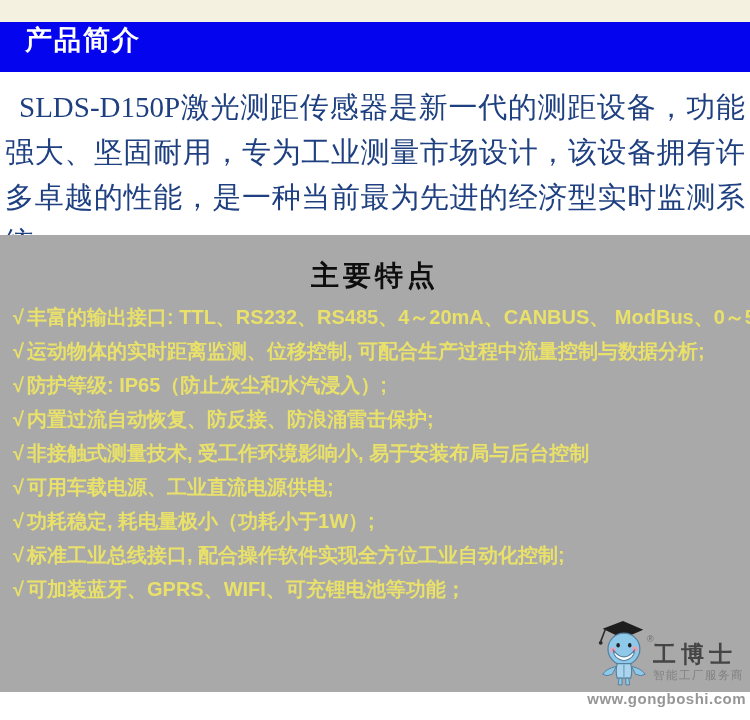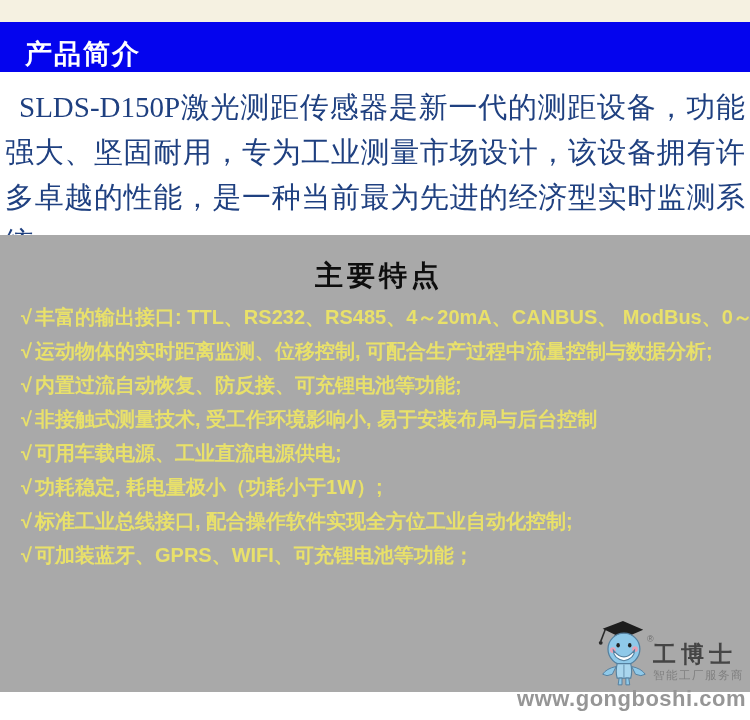--- a/index.html
+++ b/index.html
@@ -4,36 +4,36 @@
 <style>
   * { margin:0; padding:0; box-sizing:border-box; }
   body {
     width:750px; height:720px; position:relative; overflow:hidden;
     background:#ffffff;
     font-family:"Liberation Sans","DejaVu Sans",sans-serif;
   }
   .top-strip { height:22px; background:var(--cream,#F5F1E1); }
   .header-bar {
     height:50px; background:var(--blue,#0404EE);
-    display:flex; align-items:flex-end; padding-left:25px;
+    display:flex; align-items:flex-start; padding-left:25px;
   }
   .header-title {
     color:#ffffff; font-size:27px; font-weight:bold; letter-spacing:2px;
   }
   .description {
     background:#ffffff; height:163px; padding:13px 5px 0 5px; overflow:hidden;
   }
   .description p {
     font-family:"Liberation Serif","DejaVu Serif",serif;
     color:var(--descblue,#1F4080);
     font-size:29px; line-height:45px; text-indent:14px; text-align:justify;
   }
   .features {
     background:var(--gray,#A9A9A9); height:457px; padding-top:24px;
-    position:relative; overflow:hidden;padding-left:8px;
+    position:relative; overflow:hidden;
   }
   .features-title {
     text-align:center; color:#0e0e0e; font-size:28px; font-weight:bold;
     letter-spacing:4px; line-height:34px; margin-bottom:13px;
   }
   .feature-list { list-style:none; padding-left:13px; }
   .feature-list li {
     color:var(--yellow,#E9E16A); font-size:20px; font-weight:bold;
     line-height:22px; margin-bottom:12px; white-space:nowrap;
   }
@@ -54,21 +54,21 @@
   .wm-brand {
     font-family:"Liberation Serif","DejaVu Serif",serif;
     font-size:23px; font-weight:bold; color:#454545; letter-spacing:5px;
     line-height:26px; white-space:nowrap;
   }
   .wm-tagline {
     font-size:11.5px; color:#808080; letter-spacing:1.5px;
     line-height:14px; white-space:nowrap;
   }
   .wm-url {
-    font-size:22px; font-weight:bold; color:#969696; letter-spacing:0.5px;
+    font-size:15px; font-weight:bold; color:#969696; letter-spacing:0.5px;
     line-height:20px; white-space:nowrap; margin-top:1px;
   }
 </style>
 </head>
 <body>
 
 <div class="top-strip"></div>
 
 <div class="header-bar">
   <span class="header-title">产品简介</span>
@@ -76,21 +76,22 @@
 
 <div class="description">
   <p>SLDS-D150P激光测距传感器是新一代的测距设备，功能强大、坚固耐用，专为工业测量市场设计，该设备拥有许多卓越的性能，是一种当前最为先进的经济型实时监测系统.</p>
 </div>
 
 <div class="features">
   <div class="features-title">主要特点</div>
   <ul class="feature-list">
     <li><span class="check">√</span><span>丰富的输出接口: TTL、RS232、RS485、4～20mA、CANBUS、 ModBus、0～5V、0～10V;</span></li>
     <li><span class="check">√</span><span>运动物体的实时距离监测、位移控制, 可配合生产过程中流量控制与数据分析;</span></li>
-    <li><span class="check">√</span><span>内置过流自动恢复、防反接、可充锂电池等功能;</span></li>
+    <li><span class="check">√</span><span>防护等级: IP65（防止灰尘和水汽浸入）;</span></li>
+    <li><span class="check">√</span><span>内置过流自动恢复、防反接、防浪涌雷击保护;</span></li>
     <li><span class="check">√</span><span>非接触式测量技术, 受工作环境影响小, 易于安装布局与后台控制</span></li>
     <li><span class="check">√</span><span>可用车载电源、工业直流电源供电;</span></li>
     <li><span class="check">√</span><span>功耗稳定, 耗电量极小（功耗小于1W）;</span></li>
     <li><span class="check">√</span><span>标准工业总线接口, 配合操作软件实现全方位工业自动化控制;</span></li>
     <li><span class="check">√</span><span>可加装蓝牙、GPRS、WIFI、可充锂电池等功能；</span></li>
   </ul>
 </div>
 
 <div class="bottom-strip"></div>
 

